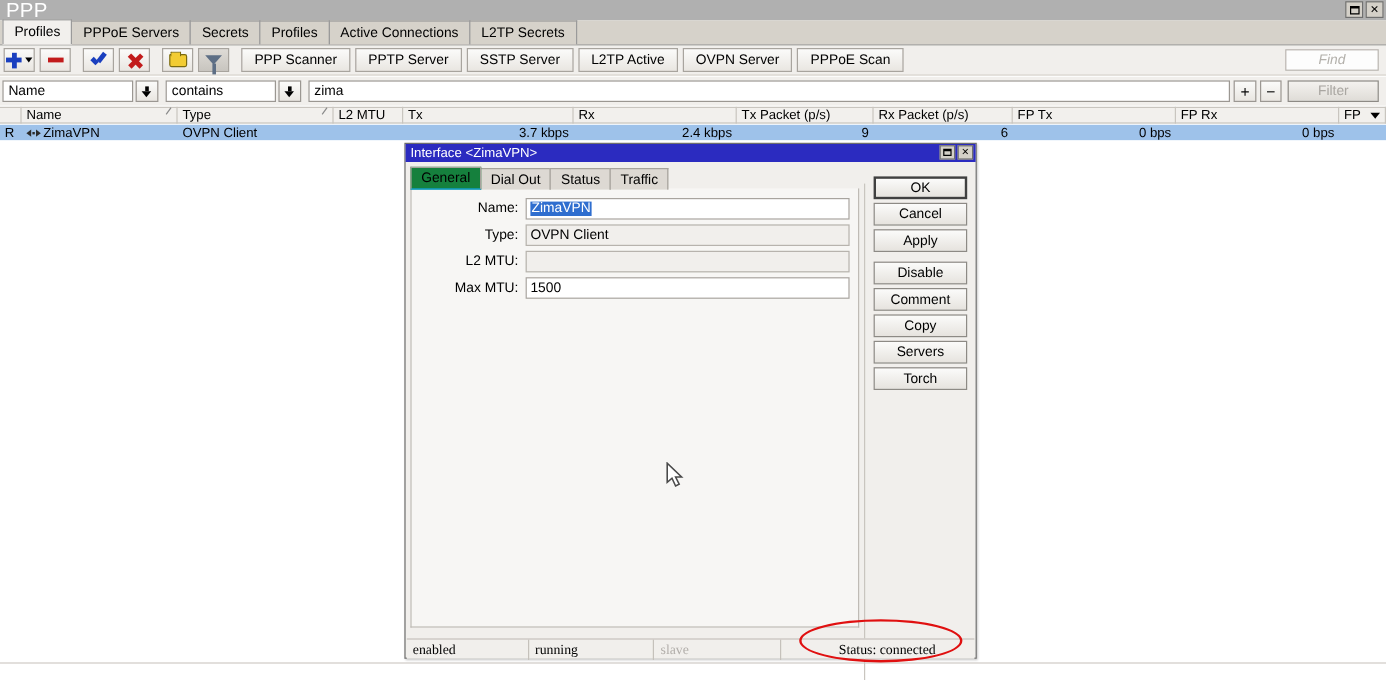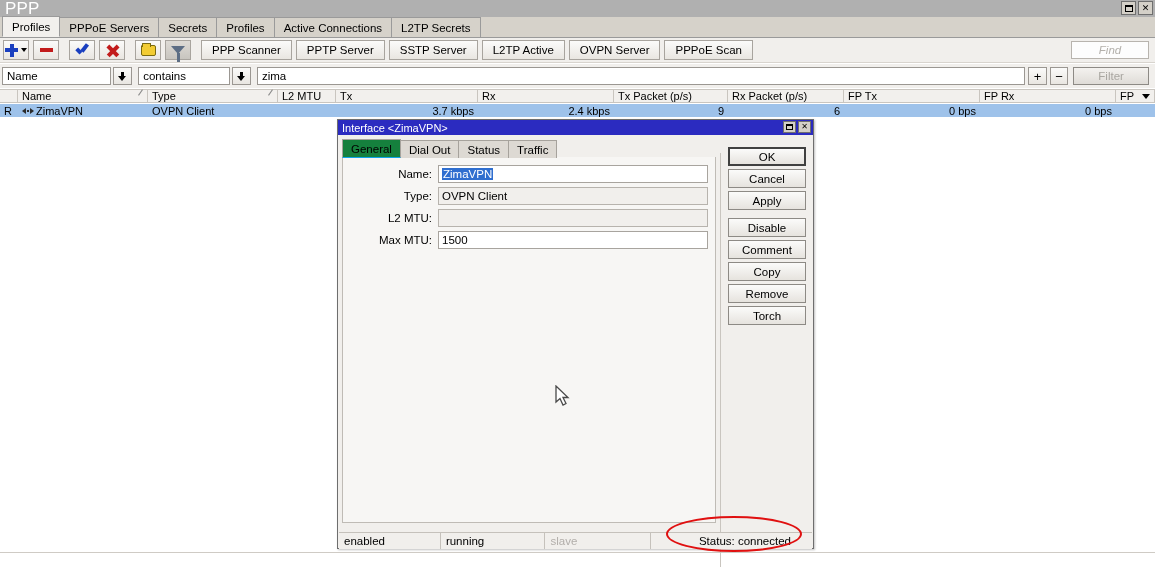--- a/index.html
+++ b/index.html
@@ -370,24 +370,25 @@
     position: absolute; left: 4px; top: 22px;
     width: 374px; height: 366px;
     background: #f7f6f4;
     border: 1px solid #bfbbb5; border-top: none;
     z-index: 0;
   }
 
   .dlg-statusbar {
     position: absolute; left: 1px; bottom: 1px;
     width: 473px; height: 17px;
-    display: flex; align-items: flex-end;
+    display: flex; align-items: flex-start;
     background: #f1efec;
     border-top: 1px solid #c5c1bb;
     font-size: 11.5px;
+    font-family: Liberation Serif, serif;
   }
   .sb-cell {
     height: 17px; display: flex; align-items: center;
     padding-left: 5px;
     border-right: 1px solid #c5c1bb;
   }
   .sb-cell.dim { color: #b2aeaa; }
   .sb-cell.last { border-right: none; margin-left: 43px; }
 
   .ellipse {
@@ -676,21 +677,21 @@
           <div class="sbtn spacer-top">
             <span>Disable</span>
           </div>
           <div class="sbtn">
             <span>Comment</span>
           </div>
           <div class="sbtn">
             <span>Copy</span>
           </div>
           <div class="sbtn">
-            <span>Remove</span>
+            <span>Servers</span>
           </div>
           <div class="sbtn">
             <span>Torch</span>
           </div>
         </div>
 
       <div class="dlg-statusbar" id="dlg-statusbar">
           <div class="sb-cell" style="width: 112px;">
             <span>enabled</span>
           </div>

